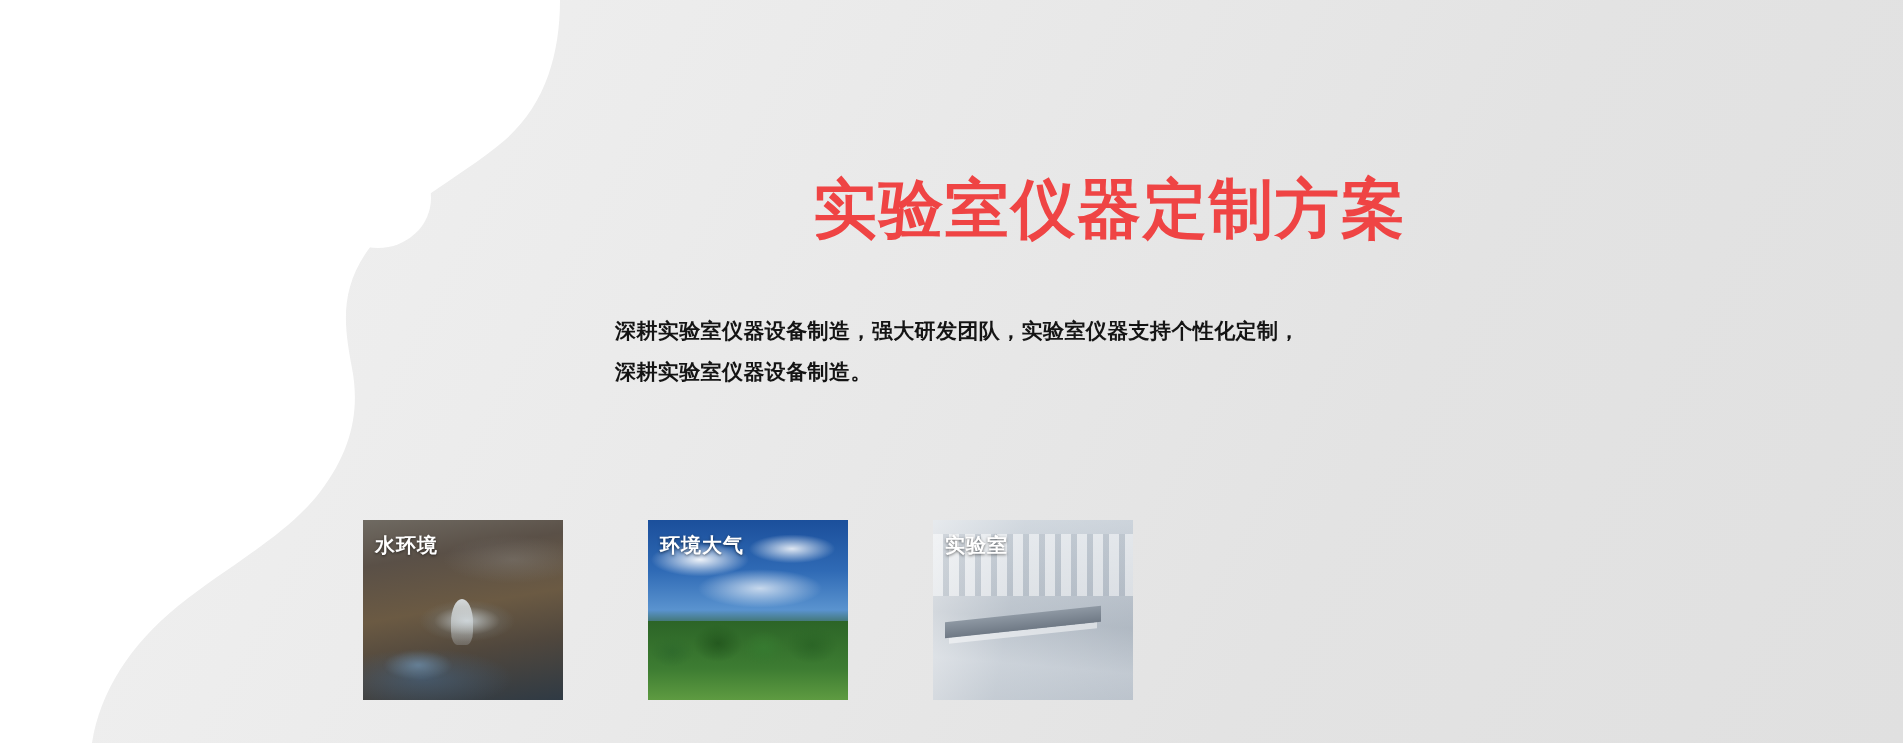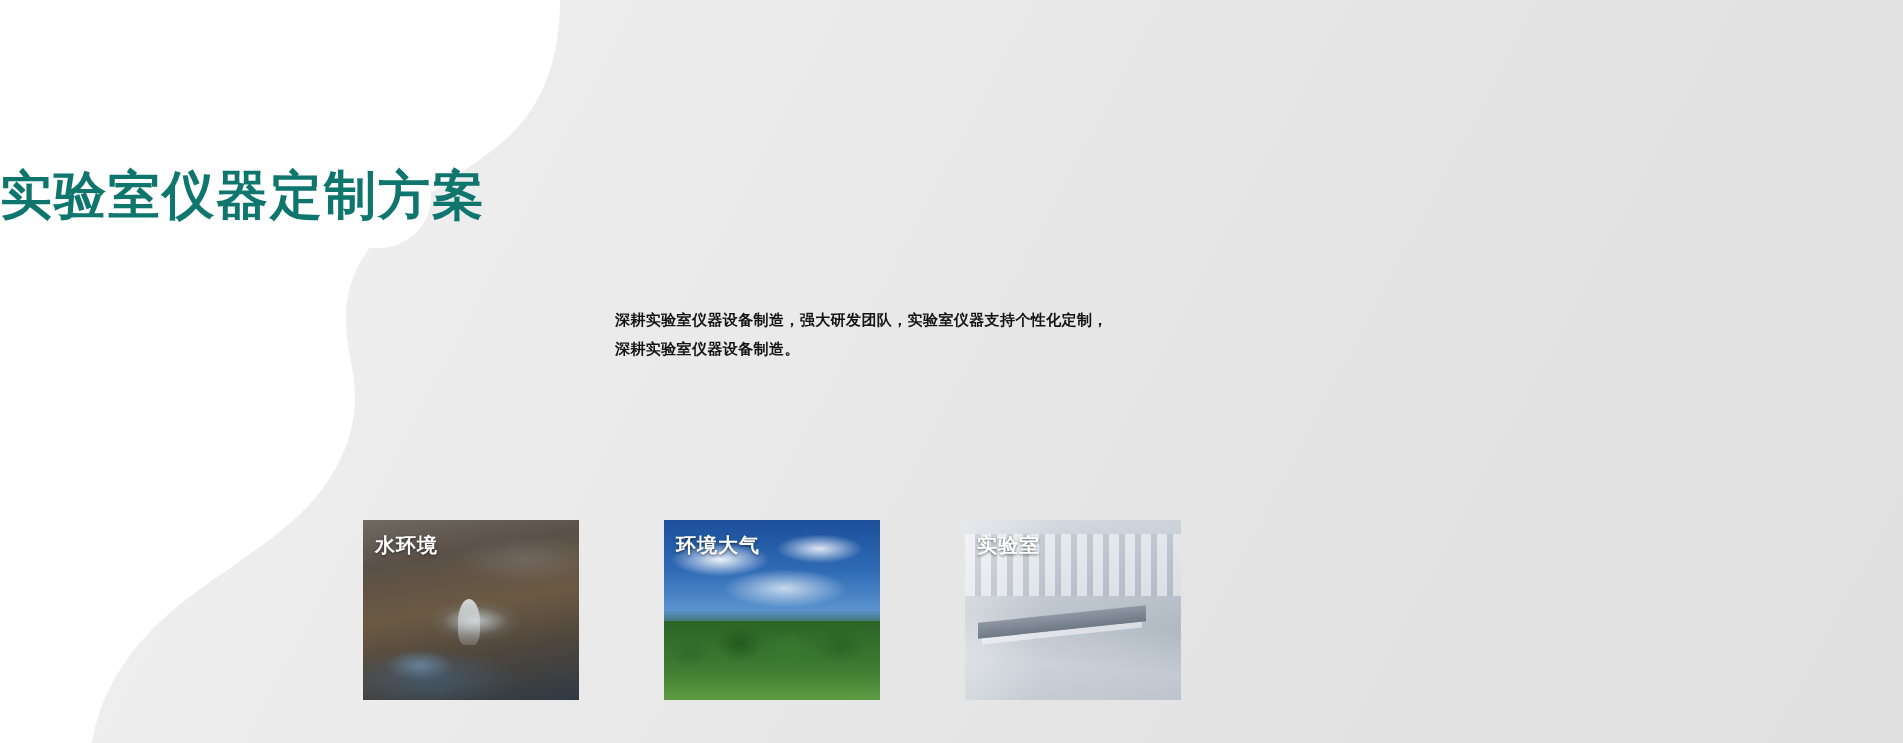--- a/index.html
+++ b/index.html
@@ -37,54 +37,53 @@
   .headline-wrap{
     position:absolute;
     left:0;top:0;
     width:1903px;
     text-align:left;
   }
   #page-title{
     position:absolute;
     left:0;top:132px;
     width:1407px;
-    text-align:left;
-    font-size:52px;
+    text-align:right;
+    font-size:64px;
     font-weight:bold;
     letter-spacing:2px;
-    color:#0f766e;
+    color:#ef4444;
     line-height:1.08;
     white-space:nowrap;
   }
   #page-subtitle{
     position:absolute;
     left:615px;top:290px;
     width:800px;
-    font-size:15px;
+    font-size:21px;
     font-weight:bold;
     color:#141414;
     line-height:1.95;
     letter-spacing:0.4px;
   }
   #page-subtitle .sub-line{display:block;}
 
   
   #card-row{
     position:absolute;
     left:363px;top:520px;
     width:1350px;height:180px;
     display:flex;
     gap:85px;
   }
   .card{
     position:relative;
     width:200px;height:180px;
     overflow:hidden;
     flex:0 0 200px;
-    padding-left:16px;
   }
   .card-art{position:absolute;inset:0;}
   .card-label{
     position:absolute;
     left:12px;top:12px;
     font-size:20px;
     font-weight:bold;
     color:#ffffff;
     letter-spacing:1px;
     text-shadow:0 1px 3px rgba(0,0,0,.55);

